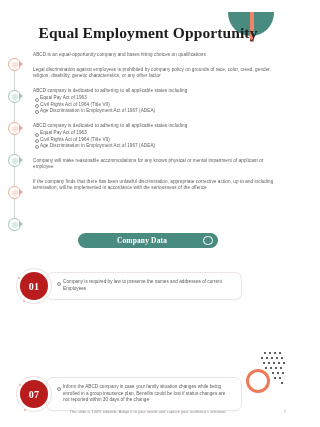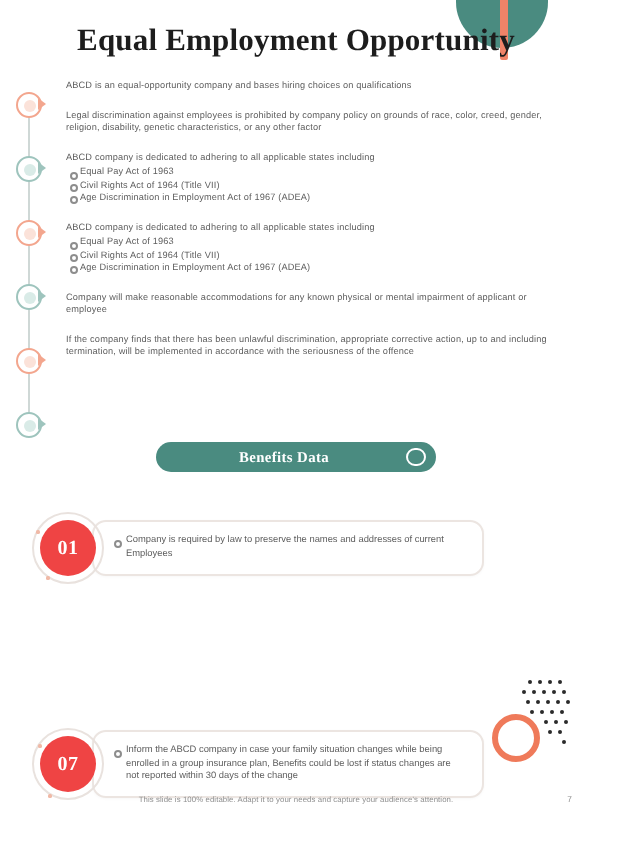--- a/index.html
+++ b/index.html
@@ -3,21 +3,21 @@
 <meta charset="utf-8">
 <style>
   html,body{margin:0;padding:0;}
   body{
     width:296px;height:427px;
     background:#ffffff;
     font-family:"Liberation Sans", sans-serif;
     overflow:hidden;
     position:relative;
   }
-  .slide{position:relative;width:296px;height:409px;overflow:hidden;background:#fff;}
+  .slide{position:relative;width:296px;height:409px;overflow:hidden;background:#fff;margin-top:12px;}
 
   
   .tr-semi{
     position:absolute;top:-22px;right:22px;
     width:46px;height:46px;
     background:#4a8b80;
     border-radius:0 0 46px 46px;
   }
   .tr-bar{
     position:absolute;top:-4px;right:42px;
@@ -121,21 +121,21 @@
     box-sizing:border-box;
   }
   .num-circle{
     position:absolute;left:4px;top:4px;
     width:28px;height:28px;border-radius:50%;
     display:flex;align-items:center;justify-content:center;
     font-family:"Liberation Serif", serif;
     font-weight:bold;font-size:10px;color:#ffffff;
     letter-spacing:.3px;
   }
-  .num-circle.coral{background:#ef4444;}
+  .num-circle.coral{background:#b91c1c;}
   .num-circle.teal{background:#3f8277;}
   .ring-tick{position:absolute;width:1.6px;height:1.6px;border-radius:50%;}
   .ring-tick.coral{background:#f0b9a6;}
   .ring-tick.teal{background:#a9cfc8;}
 
   .card{
     background:#ffffff;
     border:.7px solid #ece5e1;
     border-radius:7px;
     box-sizing:border-box;
@@ -231,21 +231,21 @@
     </div>
     <div class="para">
       <span>Company will make reasonable accommodations for any known physical or mental impairment of applicant or employee</span>
     </div>
     <div class="para">
       <span>If the company finds that there has been unlawful discrimination, appropriate corrective action, up to and including termination, will be implemented in accordance with the seriousness of the offence</span>
     </div>
   </div>
 
   <div class="banner">
-    <span class="banner-label">Benefits Data</span>
+    <span class="banner-label">Company Data</span>
     <span class="banner-knob"></span>
   </div>
 
   <div class="item" id="item1">
     <div class="num-wrap">
       <div class="num-ring"></div>
       <div class="ring-tick coral" style="left:2px;top:9px;"></div>
       <div class="ring-tick coral" style="left:7px;top:32px;"></div>
       <div class="num-circle coral">01</div>
     </div>

